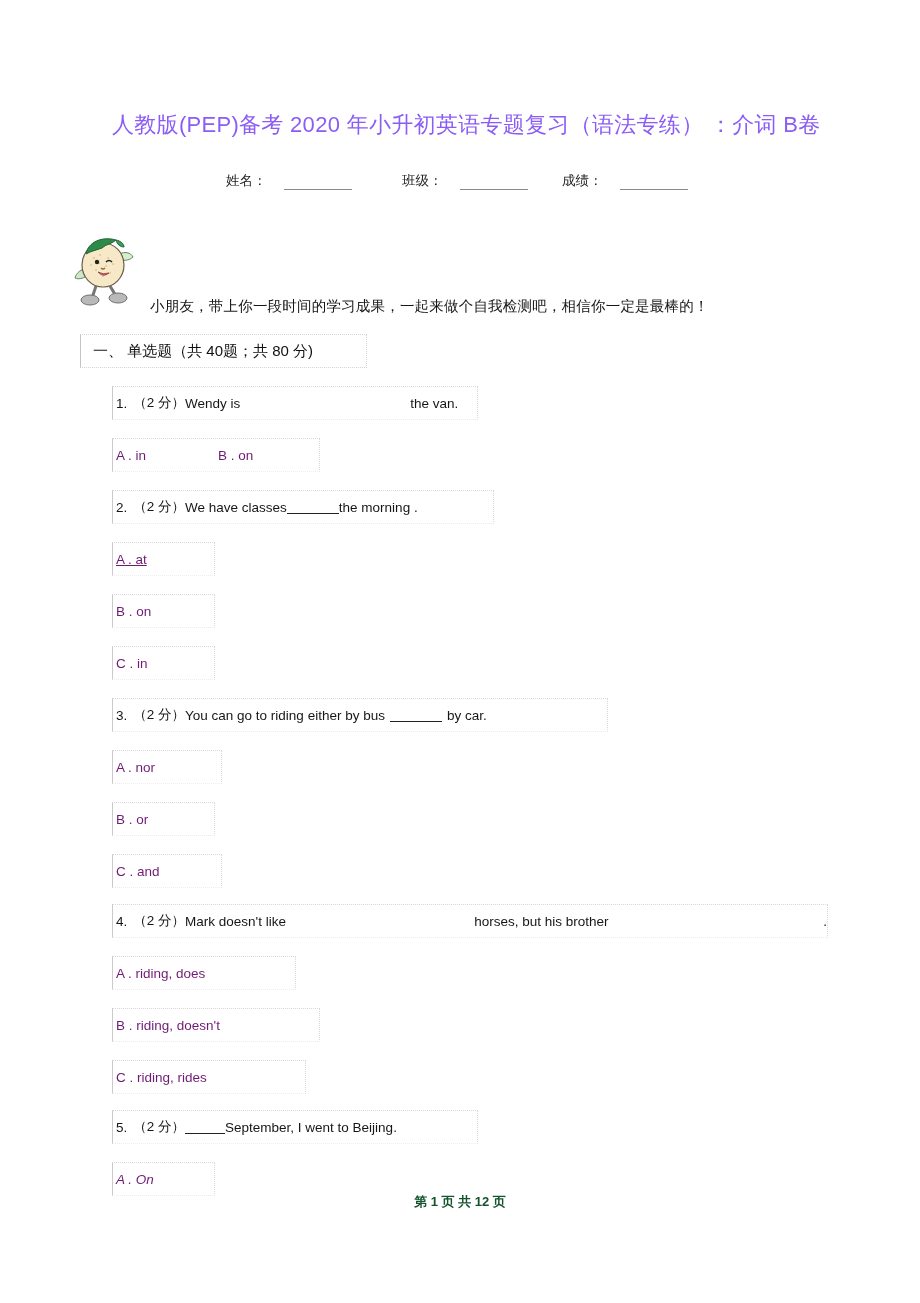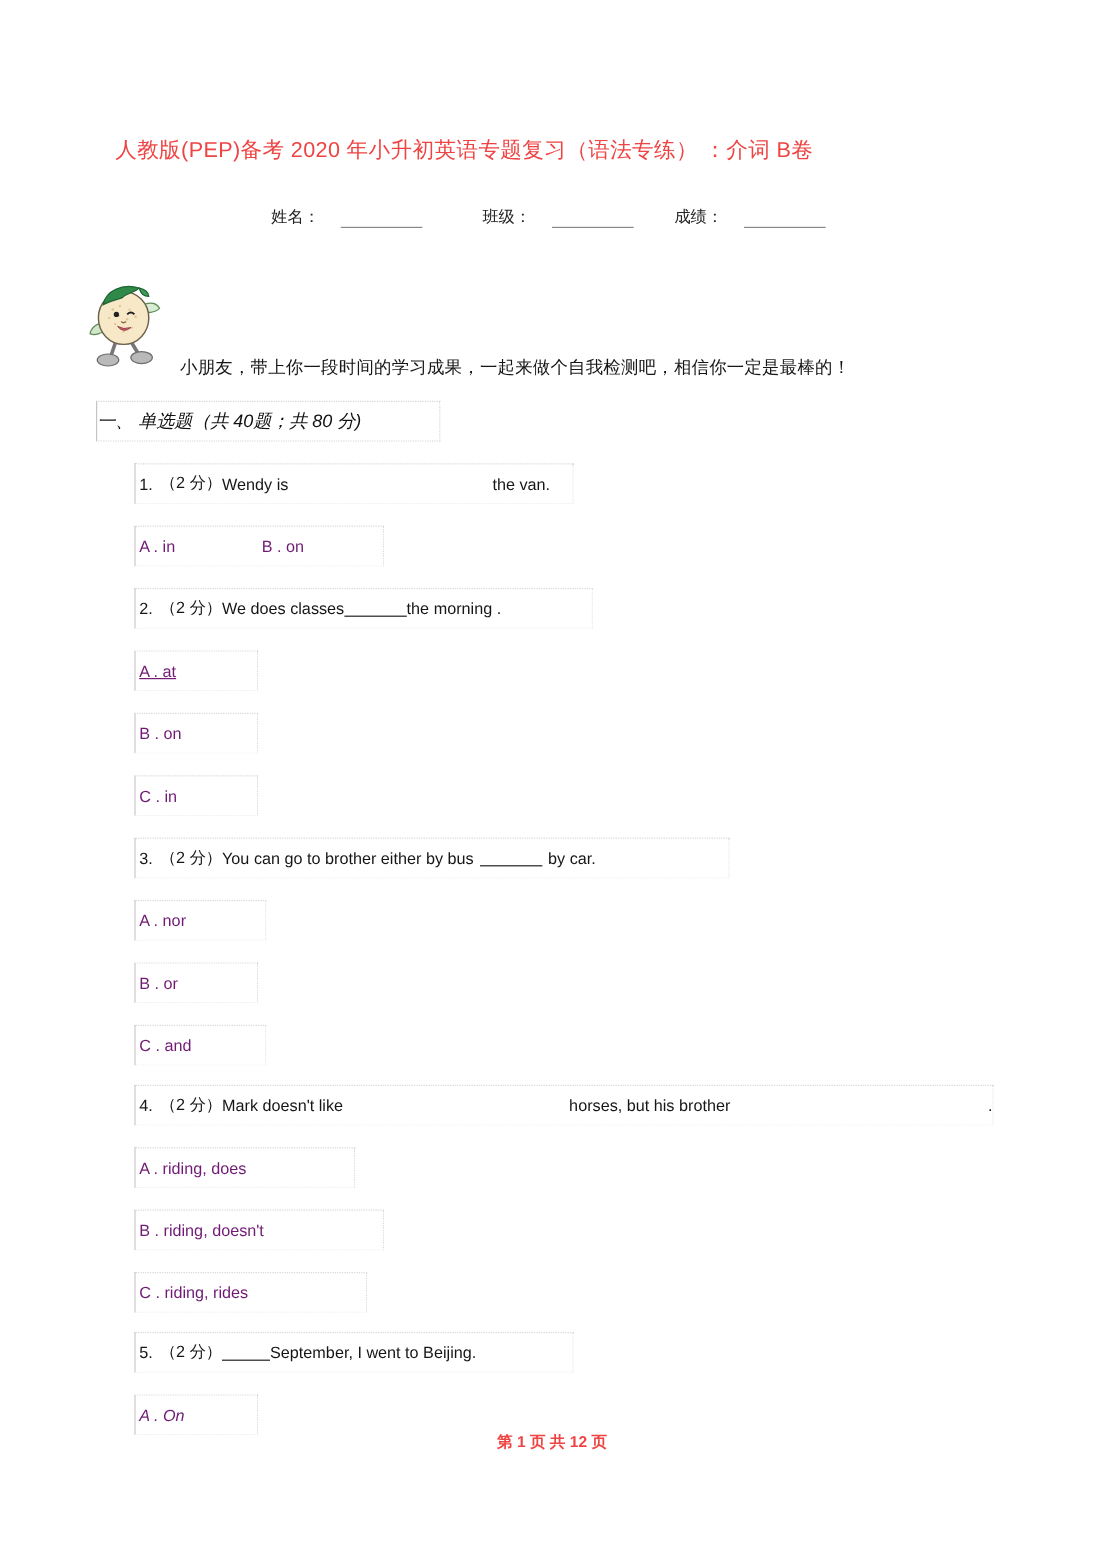--- a/index.html
+++ b/index.html
@@ -19,27 +19,27 @@
     position: absolute;
     left: 0; top: 0;
     width: 920px;
     height: 1303px;
     background: #ffffff;
   }
 
   
   .doc-title {
     position: absolute;
-    left: 96px;
+    left: 112px;
     top: 110px;
     width: 740px;
-    font-size: 18px;
+    font-size: 22px;
     line-height: 30px;
     letter-spacing: 0.3px;
-    color: #ef4444;
+    color: #8b5cf6;
     white-space: nowrap;
   }
 
   
   .identity-row {
     position: absolute;
     left: 112px;
     top: 172px;
     width: 700px;
     height: 24px;
@@ -97,25 +97,24 @@
     position: absolute;
     left: 80px;
     top: 334px;
     width: 287px;
     height: 34px;
     box-sizing: border-box;
     border: 1px dotted #d9d2d4;
     border-left: 1px solid #c9c2c4;
     display: flex;
     align-items: center;
-    padding-left: 0;
+    padding-left: 12px;
     font-size: 15px;
     color: #111111;
     white-space: nowrap;
-    font-style: italic;
   }
 
   
   .qbox, .obox {
     position: absolute;
     box-sizing: border-box;
     border-top: 1px dotted #ddd6d8;
     border-right: 1px dotted #ddd6d8;
     border-bottom: 1px dotted #efeaec;
     border-left: 1px solid #cfc8ca;
@@ -155,21 +154,21 @@
 
   
   .footer {
     position: absolute;
     left: 0;
     top: 1193px;
     width: 920px;
     text-align: center;
     font-size: 13px;
     font-weight: bold;
-    color: #ef4444;
+    color: #14532d;
   }
 </style>
 </head>
 <body>
 
 <div class="page">
 
   <div class="doc-title">人教版(PEP)备考 2020 年小升初英语专题复习（语法专练） ：介词 B卷</div>
 
   <div class="identity-row">
@@ -240,38 +239,38 @@
   </div>
   <div class="obox" style="left:112px; top:438px; width:208px;">
     <span>A . in</span>
     <span class="opt-inline-gap"></span>
     <span>B . on</span>
   </div>
 
   <div class="qbox" style="left:112px; top:490px; width:382px;">
     <span class="qnum">2.</span>
     <span class="qpts">（2 分）</span>
-    <span class="qtext">We does classes</span>
+    <span class="qtext">We have classes</span>
     <span class="blank-ul"></span>
     <span class="qtext">the morning .</span>
   </div>
   <div class="obox" style="left:112px; top:542px; width:103px;text-decoration:underline;">
     <span>A . at</span>
   </div>
   <div class="obox" style="left:112px; top:594px; width:103px;">
     <span>B . on</span>
   </div>
   <div class="obox" style="left:112px; top:646px; width:103px;">
     <span>C . in</span>
   </div>
 
   <div class="qbox" style="left:112px; top:698px; width:496px;">
     <span class="qnum">3.</span>
     <span class="qpts">（2 分）</span>
-    <span class="qtext">You can go to brother either by bus</span>
+    <span class="qtext">You can go to riding either by bus</span>
     <span style="display:inline-block;width:5px;"></span>
     <span class="blank-ul"></span>
     <span style="display:inline-block;width:5px;"></span>
     <span class="qtext">by car.</span>
   </div>
   <div class="obox" style="left:112px; top:750px; width:110px;">
     <span>A . nor</span>
   </div>
   <div class="obox" style="left:112px; top:802px; width:103px;">
     <span>B . or</span>

